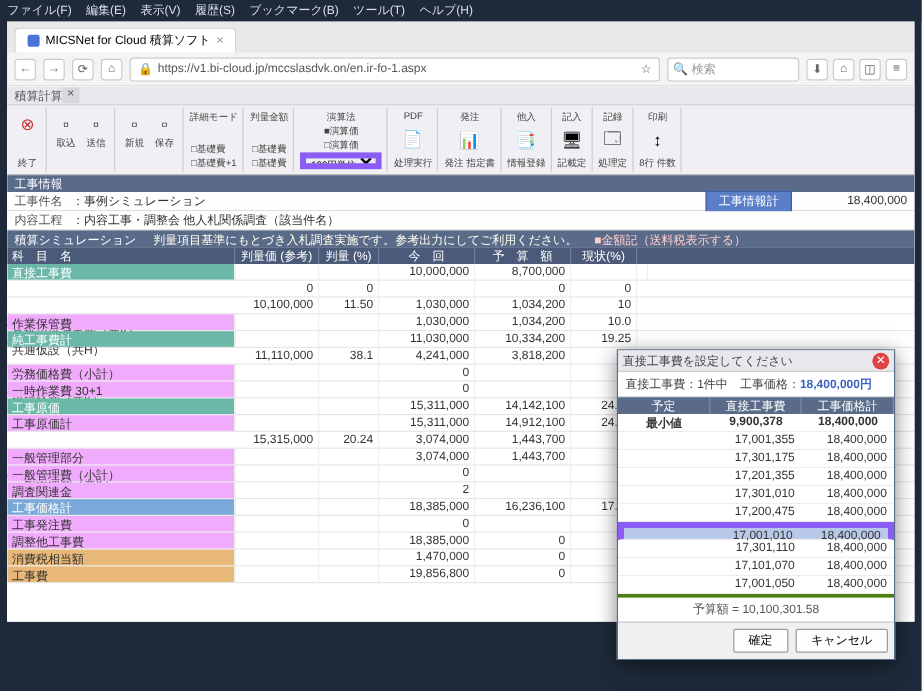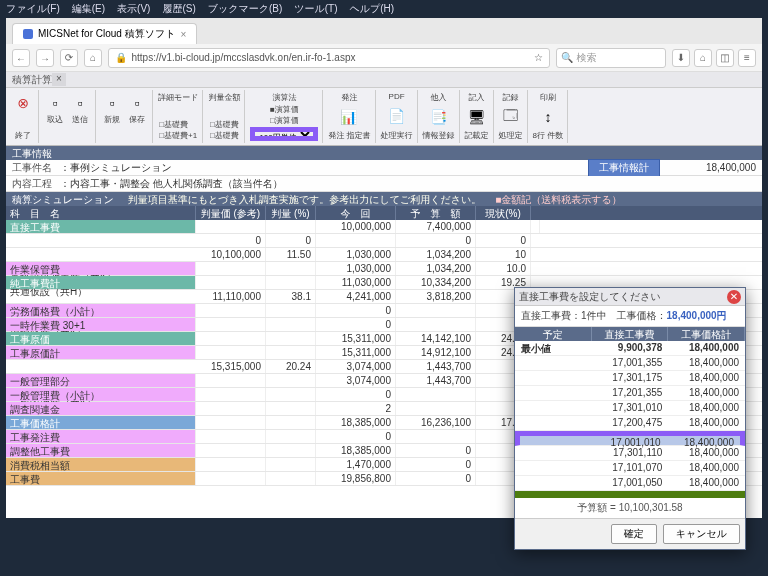--- a/index.html
+++ b/index.html
@@ -57,22 +57,22 @@
 .dlg-x { width: 14px; height: 14px; background: #d44; color: #fff; border-radius: 7px; text-align: center; line-height: 14px; }
 .dlg-info { padding: 3px 6px; display: flex; gap: 10px; color: #444; border-bottom: 1px solid #ddd; text-align: center; }
 .dlg-info .blue { color: #3a62c0; font-weight: bold; }
 .dlg-thdr { display: flex; background: #5a6b8a; color: #fff; height: 14px; }
 .dlg-thdr div { flex: 1; text-align: center; padding: 1px; border-right: 1px solid #7a8ba8; }
 .dlg-body { max-height: 150px; overflow: auto; }
 .dlg-row { display: flex; height: 15px; border-bottom: 1px solid #eee; }
 .dlg-row div { flex: 1; text-align: right; padding: 1px 6px; color: #333; }
 .dlg-row div:first-child { text-align: left; }
 .dlg-row.sel { background: #b8c8e8; }
-.dlg-row.bold div { font-weight: bold; }
-.dlg-foot { padding: 3px 6px; color: #555; text-align: center; border-top: 7px solid #4d7c0f; }
+.dlg-row.bold div { font-weight: bold; text-align: center; }
+.dlg-foot { padding: 3px 6px; color: #555; text-align: center; border-top: 3px solid #4d7c0f; }
 .dlg-btns { display: flex; justify-content: flex-end; gap: 6px; padding: 5px; background: #f0f0f0; border-top: 1px solid #ccc; }
 .dlg-btns button { padding: 2px 12px; border: 1px solid #999; background: #fdfdfd; border-radius: 2px; }
 </style>
 </head>
 <body>
 
 <div class="titlebar">
     <span>ファイル(F)</span>
     <span>編集(E)</span>
     <span>表示(V)</span>
@@ -159,29 +159,29 @@
       </div>
       <div class="rgroup">
         <div class="rlbl">演算法</div>
         <div id="rg5o">
             <div class="ropt">■演算価</div>
             <div class="ropt">□演算価</div>
           </div>
         <select class="sel"><option>100円単位</option></select>
       </div>
       <div class="rgroup">
+          <div class="rlbl">PDF</div>
+          <div class="rico">📄</div>
+          <div class="rlbl">处理実行</div>
+        </div>
+      <div class="rgroup">
           <div class="rlbl">発注</div>
           <div class="rico">📊</div>
           <div class="rlbl">発注
 指定書</div>
-        </div>
-      <div class="rgroup">
-          <div class="rlbl">PDF</div>
-          <div class="rico">📄</div>
-          <div class="rlbl">处理実行</div>
         </div>
       <div class="rgroup">
           <div class="rlbl">他入</div>
           <div class="rico">📑</div>
           <div class="rlbl">情報登録</div>
         </div>
       <div class="rgroup">
           <div class="rlbl">記入</div>
           <div class="rico">🖥</div>
           <div class="rlbl">記載定</div>
@@ -223,21 +223,21 @@
         <div class="c-h3">今　回</div>
         <div class="c-h4">予　算　額</div>
         <div class="c-h5">現状(%)</div>
       </div>
     <div class="tbody" id="tbody">
         <div class="row lv-teal">
           <div class="c-name">直接工事費</div>
           <div class="c-h1 num"></div>
           <div class="c-h2 num"></div>
           <div class="c-h3 num">10,000,000</div>
-          <div class="c-h4 num">7,400,000</div>
+          <div class="c-h4 num">8,700,000</div>
           <div class="c-h5 num"></div>
           <div class="undefined num"></div>
         </div>
         <div class="row lv-teal2">
           <div class="c-name">直接設備改善費（共K）</div>
           <div class="c-h1 num">0</div>
           <div class="c-h2 num">0</div>
           <div class="c-h3 num"></div>
           <div class="c-h4 num">0</div>
           <div class="c-h5 num">0</div>

